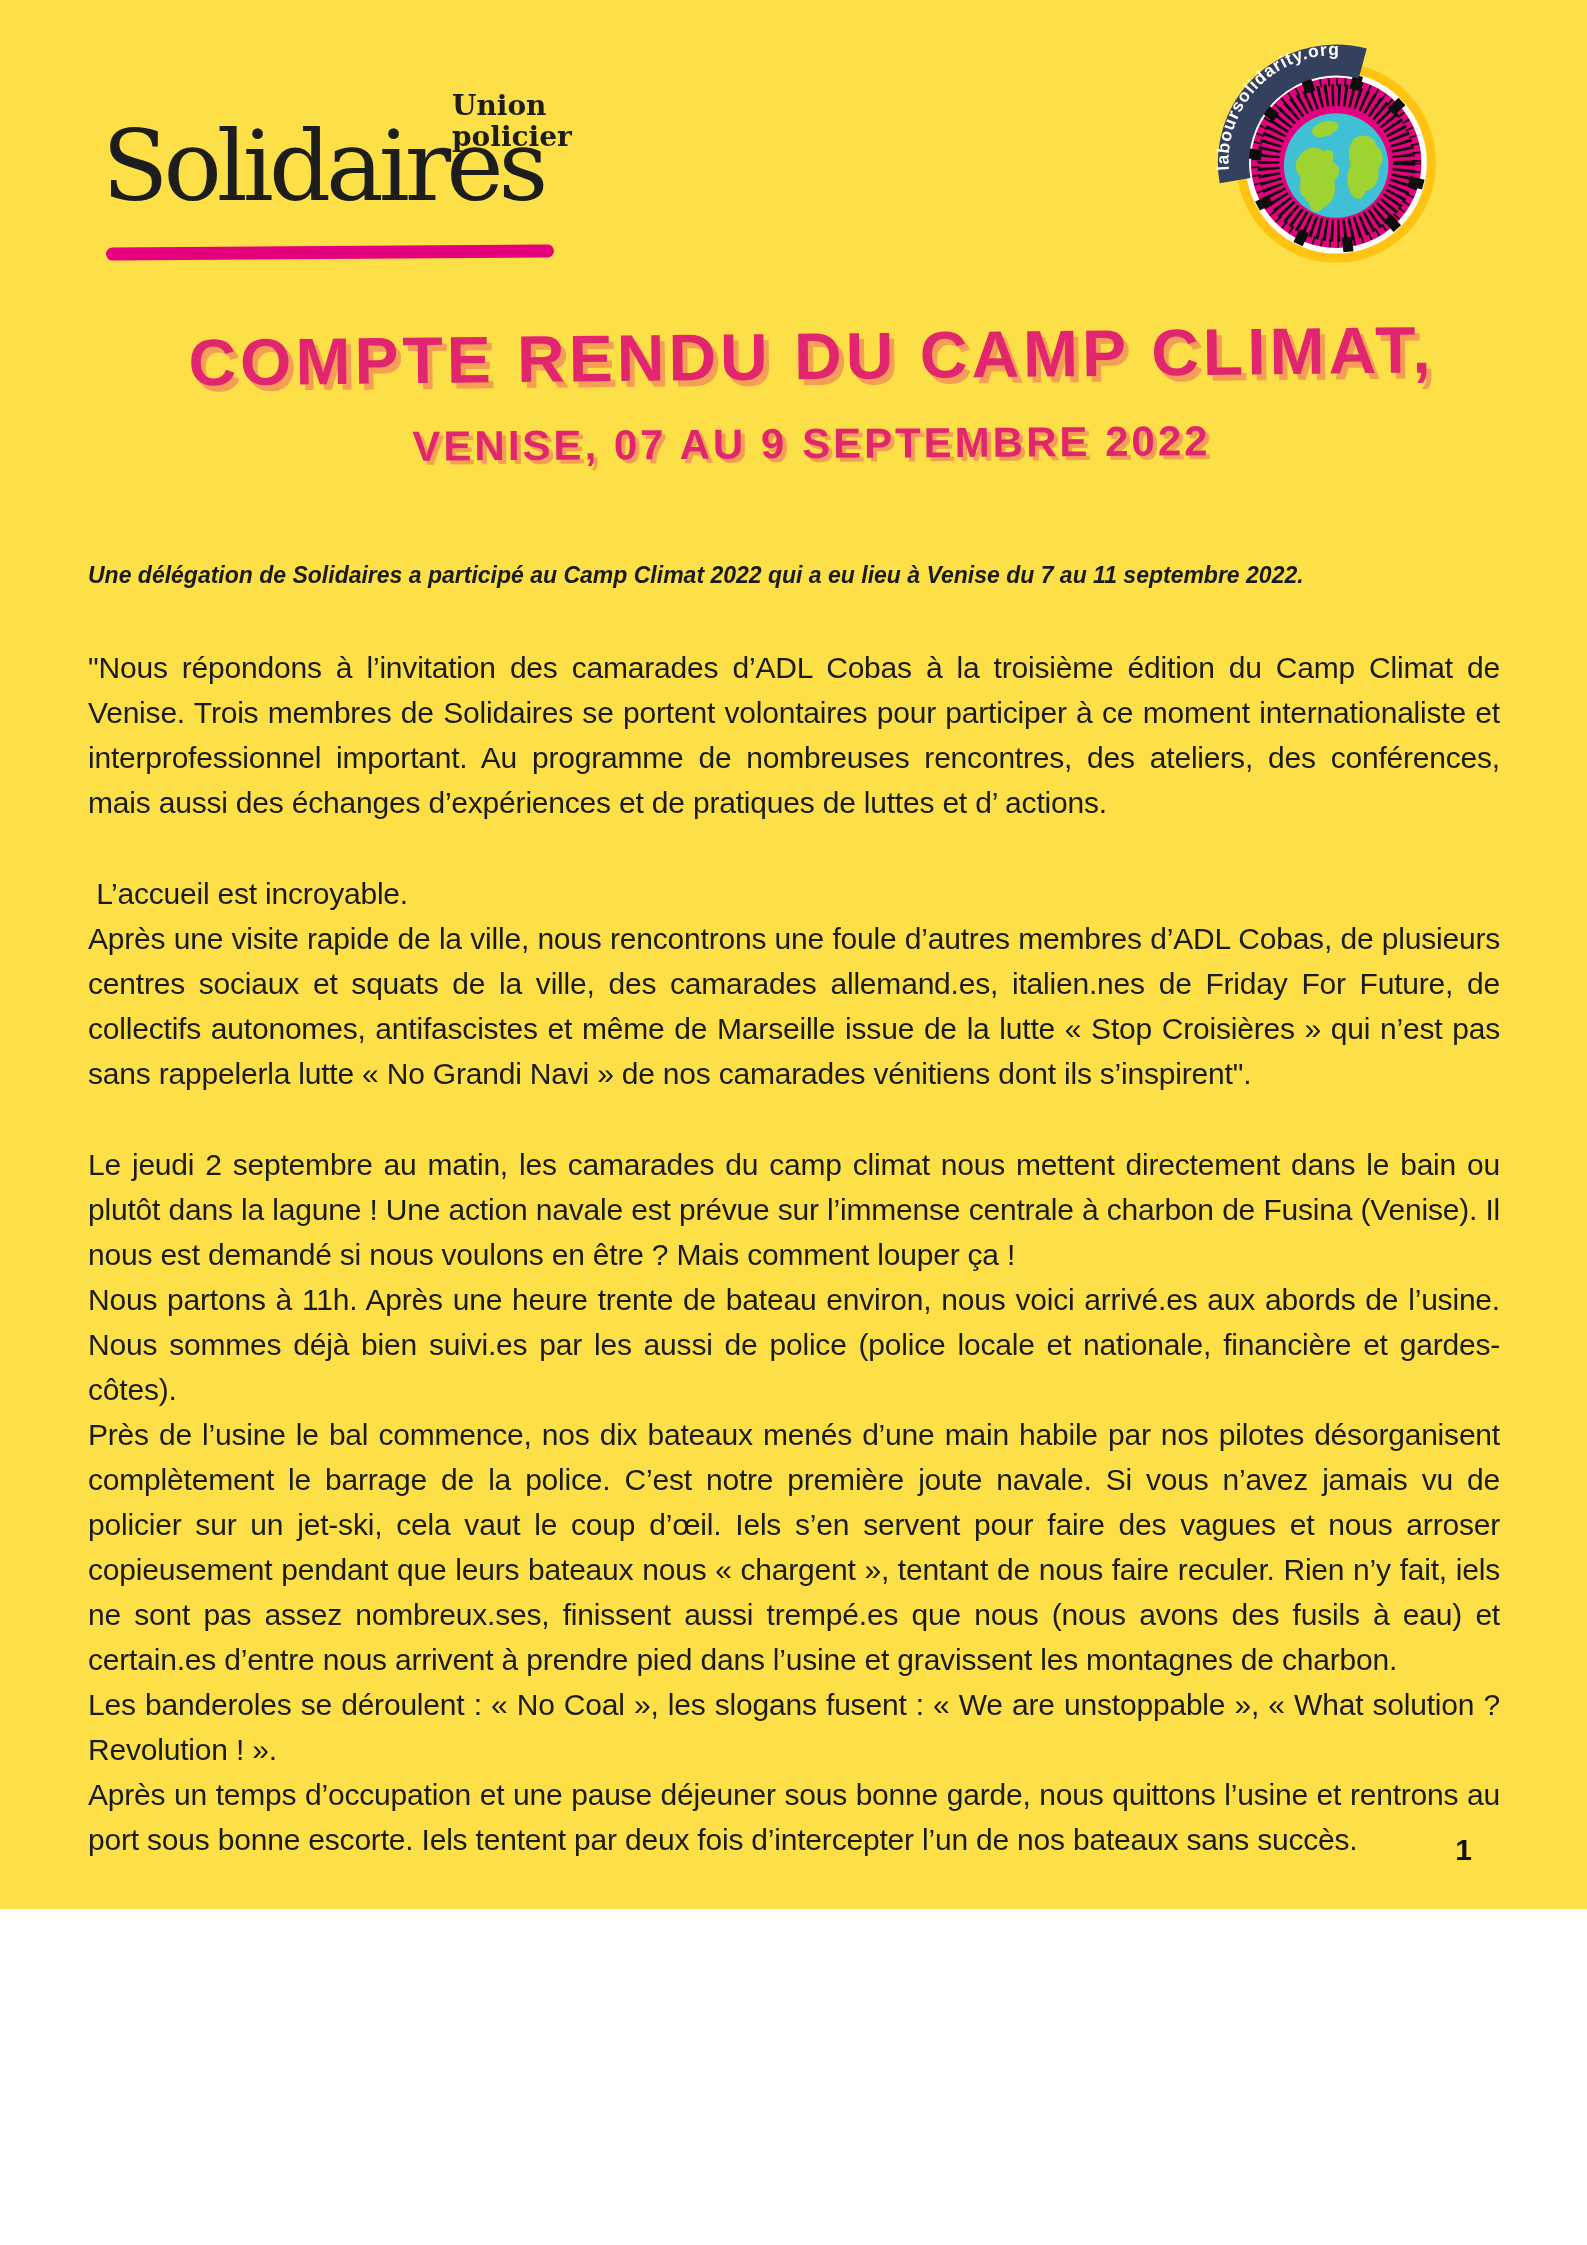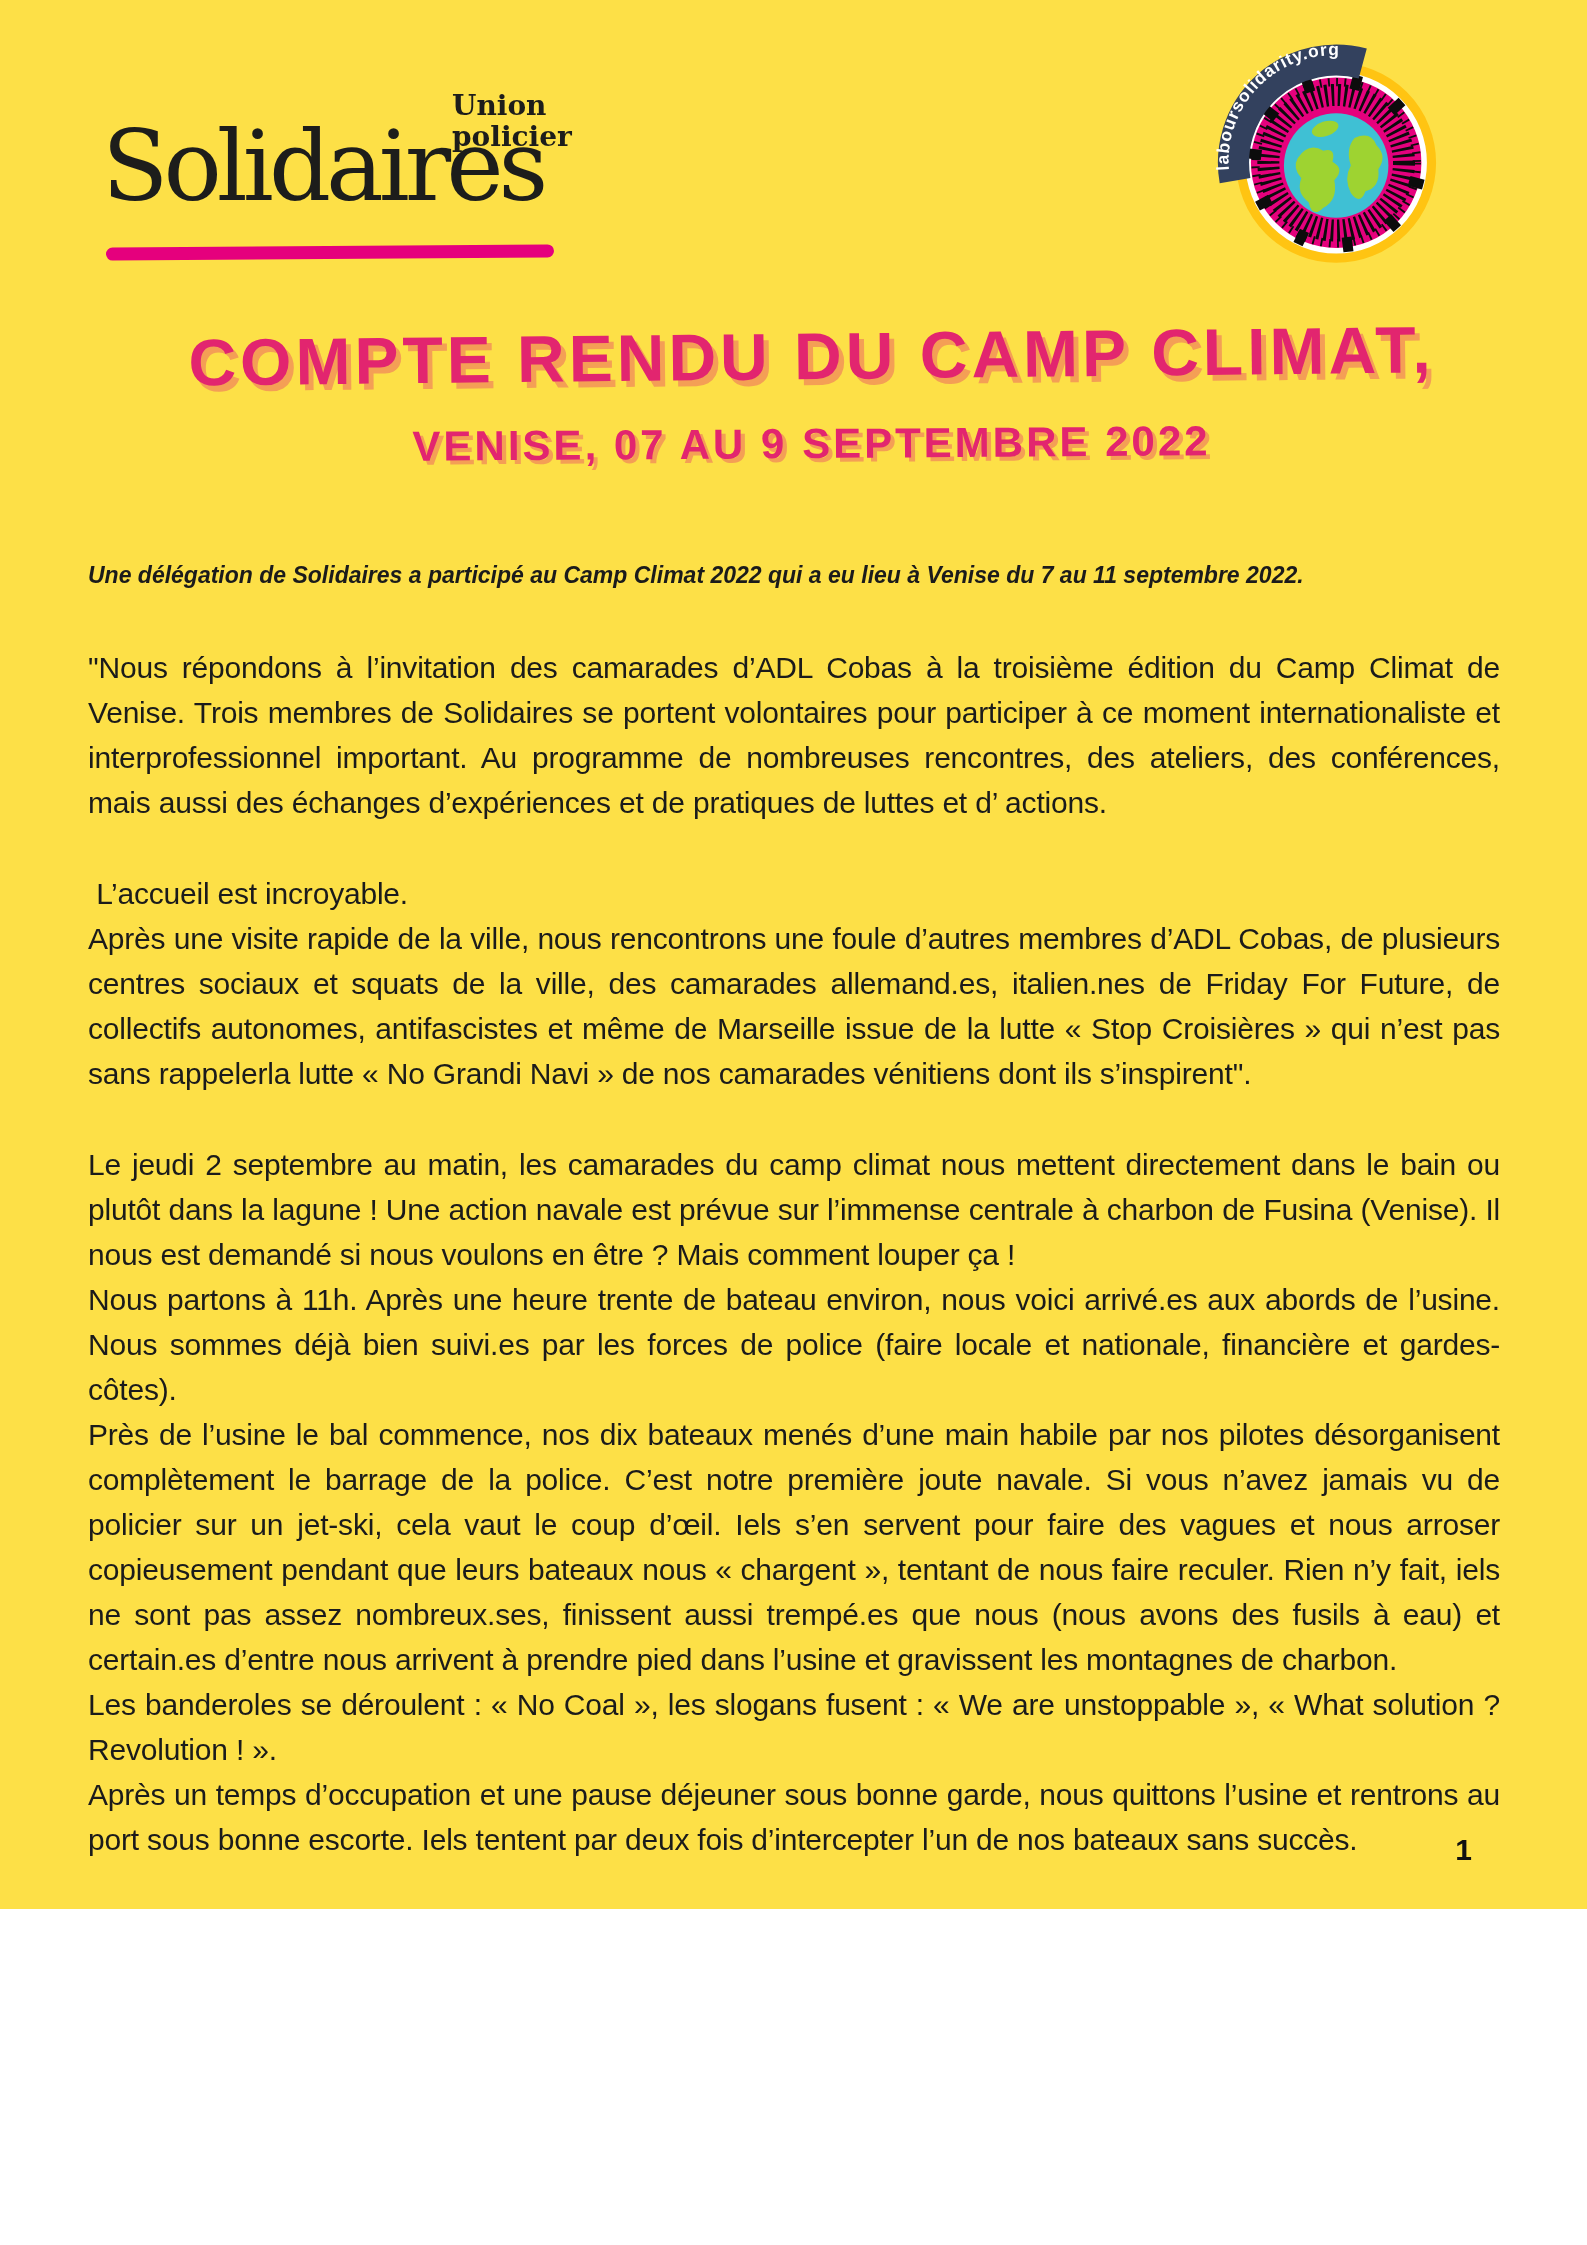--- a/index.html
+++ b/index.html
@@ -158,21 +158,21 @@
       <p>"Nous répondons à l’invitation des camarades d’ADL Cobas à la troisième édition du Camp Climat de Venise. Trois membres de Solidaires se portent volontaires pour participer à ce moment internationaliste et interprofessionnel important. Au programme de nombreuses rencontres, des ateliers, des conférences, mais aussi des échanges d’expériences et de pratiques de luttes et d’ actions.</p>
     </div>
 
     <div class="group">
       <p>&nbsp;L’accueil est incroyable.</p>
       <p>Après une visite rapide de la ville, nous rencontrons une foule d’autres membres d’ADL Cobas, de plusieurs centres sociaux et squats de la ville, des camarades allemand.es, italien.nes de Friday For Future, de collectifs autonomes, antifascistes et même de Marseille issue de la lutte « Stop Croisières » qui n’est pas sans rappelerla lutte « No Grandi Navi » de nos camarades vénitiens dont ils s’inspirent".</p>
     </div>
 
     <div class="group">
       <p>Le jeudi 2 septembre au matin, les camarades du camp climat nous mettent directement dans le bain ou plutôt dans la lagune ! Une action navale est prévue sur l’immense centrale à charbon de Fusina (Venise). Il nous est demandé si nous voulons en être ? Mais comment louper ça !</p>
-      <p>Nous partons à 11h. Après une heure trente de bateau environ, nous voici arrivé.es aux abords de l’usine. Nous sommes déjà bien suivi.es par les forces de police (faire locale et nationale, financière et gardes-côtes).</p>
+      <p>Nous partons à 11h. Après une heure trente de bateau environ, nous voici arrivé.es aux abords de l’usine. Nous sommes déjà bien suivi.es par les aussi de police (police locale et nationale, financière et gardes-côtes).</p>
       <p>Près de l’usine le bal commence, nos dix bateaux menés d’une main habile par nos pilotes désorganisent complètement le barrage de la police. C’est notre première joute navale. Si vous n’avez jamais vu de policier sur un jet-ski, cela vaut le coup d’œil. Iels s’en servent pour faire des vagues et nous arroser copieusement pendant que leurs bateaux nous « chargent », tentant de nous faire reculer. Rien n’y fait, iels ne sont pas assez nombreux.ses, finissent aussi trempé.es que nous (nous avons des fusils à eau) et certain.es d’entre nous arrivent à prendre pied dans l’usine et gravissent les montagnes de charbon.</p>
       <p>Les banderoles se déroulent : « No Coal », les slogans fusent : « We are unstoppable », « What solution ? Revolution ! ».</p>
       <p>Après un temps d’occupation et une pause déjeuner sous bonne garde, nous quittons l’usine et rentrons au port sous bonne escorte. Iels tentent par deux fois d’intercepter l’un de nos bateaux sans succès.</p>
     </div>
   </div>
 
   <div class="page-number">1</div>
 
 </div>
 

